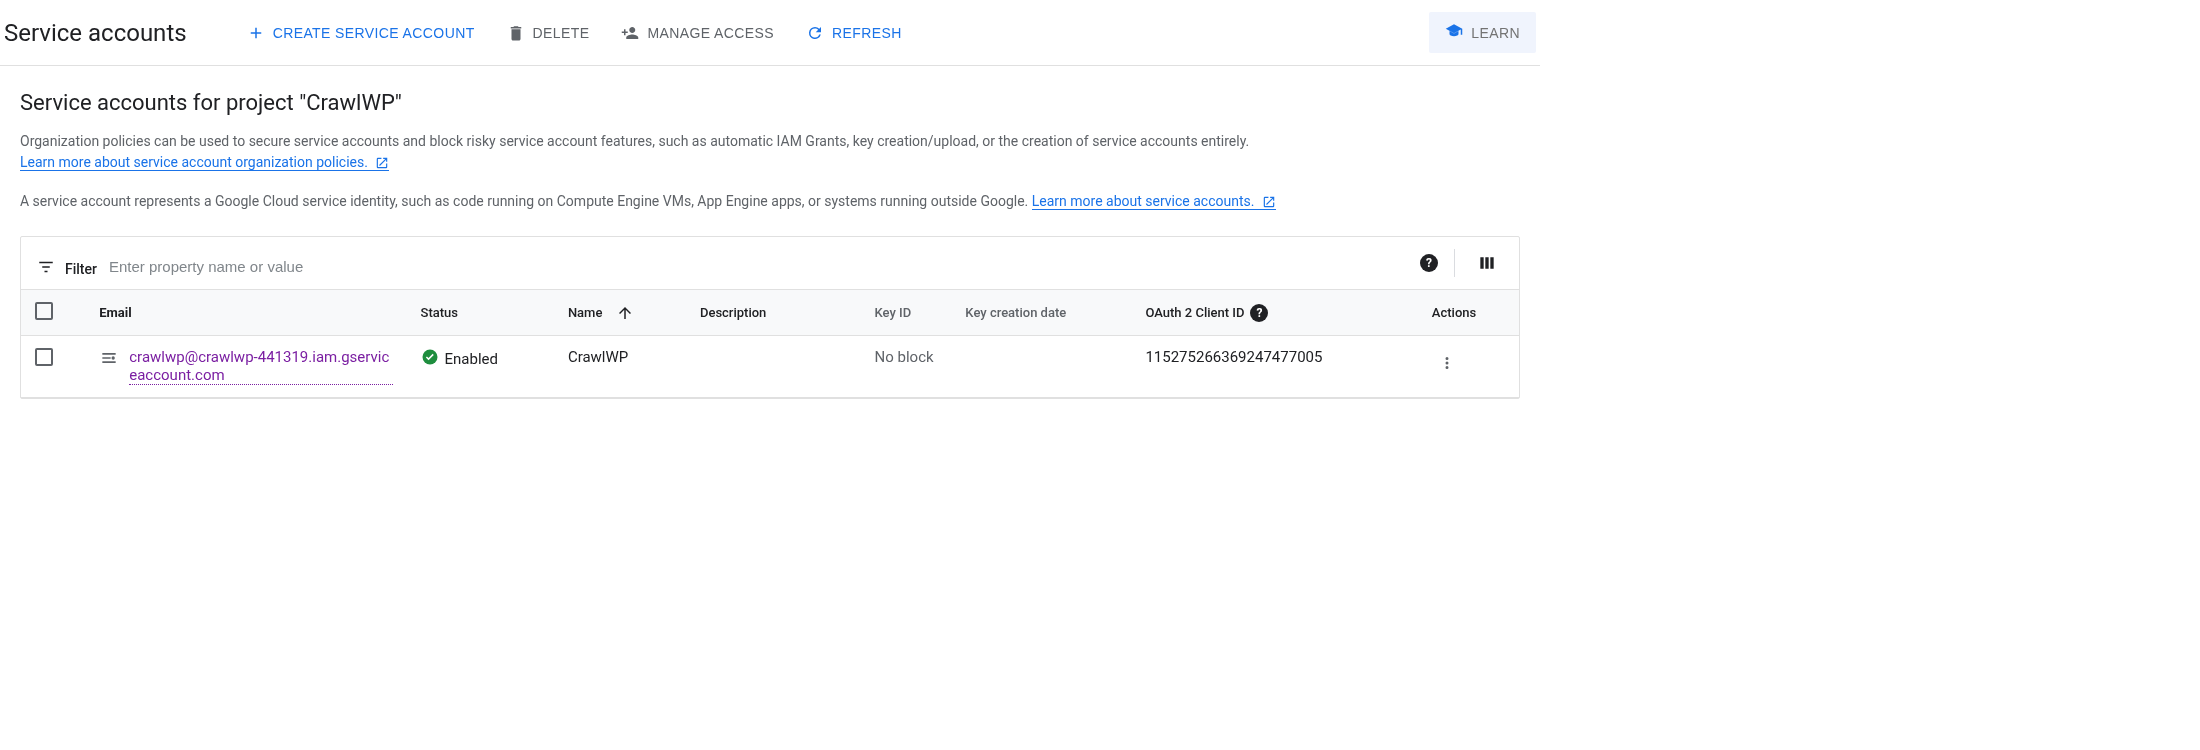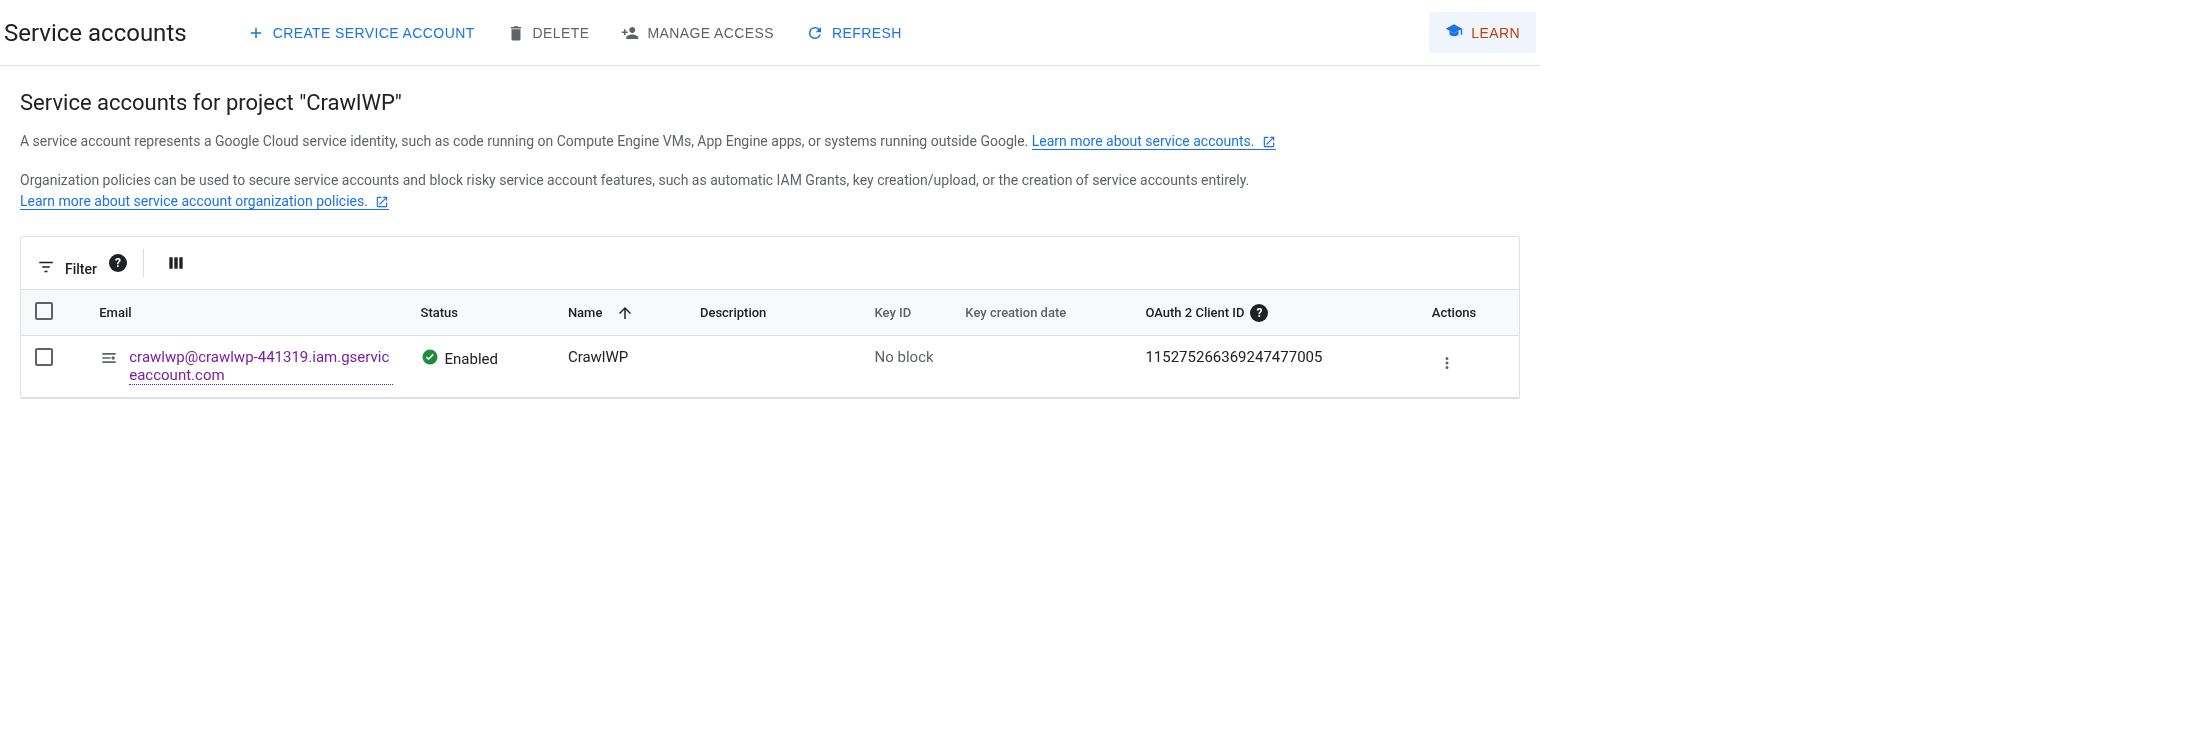--- a/index.html
+++ b/index.html
@@ -39,21 +39,21 @@
   }
   .tb-btn.primary { color: #1a73e8; }
   .tb-btn.muted { color: #5f6368; }
   .tb-btn .icon { display:inline-flex; }
   .spacer { flex: 1; }
   .learn-btn {
     display: inline-flex;
     align-items: center;
     gap: 8px;
     background: #f0f4fd;
-    color: #c2410c;
+    color: #737373;
     font-weight: 500;
     font-size: 14px;
     padding: 10px 16px;
     border-radius: 2px;
     border: none;
     cursor: pointer;
     letter-spacing: 0.4px;
   }
   .content {
     padding: 24px 20px;
@@ -210,73 +210,74 @@
       <svg width="18" height="18" viewBox="0 0 24 24">
           <path fill="#1a73e8" d="M12 3L1 9l11 6 9-4.91V17h2V9L12 3m-6 9.09V16c0 1.66 2.69 3 6 3s6-1.34 6-3v-3.91l-6 3.27-6-3.27z"></path>
         </svg>
     </span>
     <span>LEARN</span>
   </button>
 </div>
 
 <div class="content">
   <div class="subtitle">Service accounts for project "CrawlWP"</div>
+
+  <p class="desc">
+    <span>Organization policies can be used to secure service accounts and block risky service account features, such as automatic IAM Grants, key creation/upload, or the creation of service accounts entirely. </span><br>
+    <a class="link">
+      <span>Learn more about service account organization policies.</span>
+      <span class="ext-icon">
+        <svg width="14" height="14" viewBox="0 0 24 24">
+            <path fill="#1a73e8" d="M14 3v2h3.59L7 15.59 8.41 17 19 6.41V10h2V3h-7zM5 5h6V3H5a2 2 0 0 0-2 2v14a2 2 0 0 0 2 2h14a2 2 0 0 0 2-2v-6h-2v6H5V5z"></path>
+          </svg>
+      </span>
+    </a>
+  </p>
 
   <p class="desc">
     <span>A service account represents a Google Cloud service identity, such as code running on Compute Engine VMs, App Engine apps, or systems running outside Google. </span>
     <a class="link">
       <span>Learn more about service accounts.</span>
       <span class="ext-icon">
         <svg width="14" height="14" viewBox="0 0 24 24">
             <path fill="#1a73e8" d="M14 3v2h3.59L7 15.59 8.41 17 19 6.41V10h2V3h-7zM5 5h6V3H5a2 2 0 0 0-2 2v14a2 2 0 0 0 2 2h14a2 2 0 0 0 2-2v-6h-2v6H5V5z"></path>
           </svg>
       </span>
     </a>
   </p>
 
-  <p class="desc">
-    <span>Organization policies can be used to secure service accounts and block risky service account features, such as automatic IAM Grants, key creation/upload, or the creation of service accounts entirely. </span><br>
-    <a class="link">
-      <span>Learn more about service account organization policies.</span>
-      <span class="ext-icon">
-        <svg width="14" height="14" viewBox="0 0 24 24">
-            <path fill="#1a73e8" d="M14 3v2h3.59L7 15.59 8.41 17 19 6.41V10h2V3h-7zM5 5h6V3H5a2 2 0 0 0-2 2v14a2 2 0 0 0 2 2h14a2 2 0 0 0 2-2v-6h-2v6H5V5z"></path>
-          </svg>
-      </span>
-    </a>
-  </p>
-
   <div class="table-wrap">
     <div class="filter-bar">
       <div class="filter-label">
         <span>
           <svg width="18" height="18" viewBox="0 0 24 24">
               <path fill="#202124" d="M3 5h18v2H3V5m4 6h10v2H7v-2m3 6h4v2h-4v-2z"></path>
             </svg>
         </span>
         <span>Filter</span>
       </div>
+      <input class="filter-input" placeholder="Enter property name or value" style="">
       <div class="filter-actions">
         <span class="help-circle">?</span>
         <span class="divider-v"></span>
         <button class="icon-btn">
           <svg width="20" height="20" viewBox="0 0 24 24">
               <path fill="#202124" d="M4 5h4v14H4V5m6 0h4v14h-4V5m6 0h4v14h-4V5z"></path>
             </svg>
         </button>
       </div>
     </div>
 
     <table>
       <thead>
         <tr>
           <th style="width:44px;">
             <span class="checkbox"></span>
           </th>
-          <th style="width:230px;">Email</th>
+          <th style="width:230px;font-weight:bold;">Email</th>
           <th style="width:100px;">Status</th>
           <th style="width:90px;">
             <span class="th-inner">
               <span>Name</span>
               <span class="sort-arrow">
                 <svg width="18" height="18" viewBox="0 0 24 24">
                     <path fill="#202124" d="M12 4l-1.41 1.41L16.17 11H4v2h12.17l-5.58 5.59L12 20l8-8-8-8z" transform="rotate(-90 12 12)"></path>
                   </svg>
               </span>
             </span>

